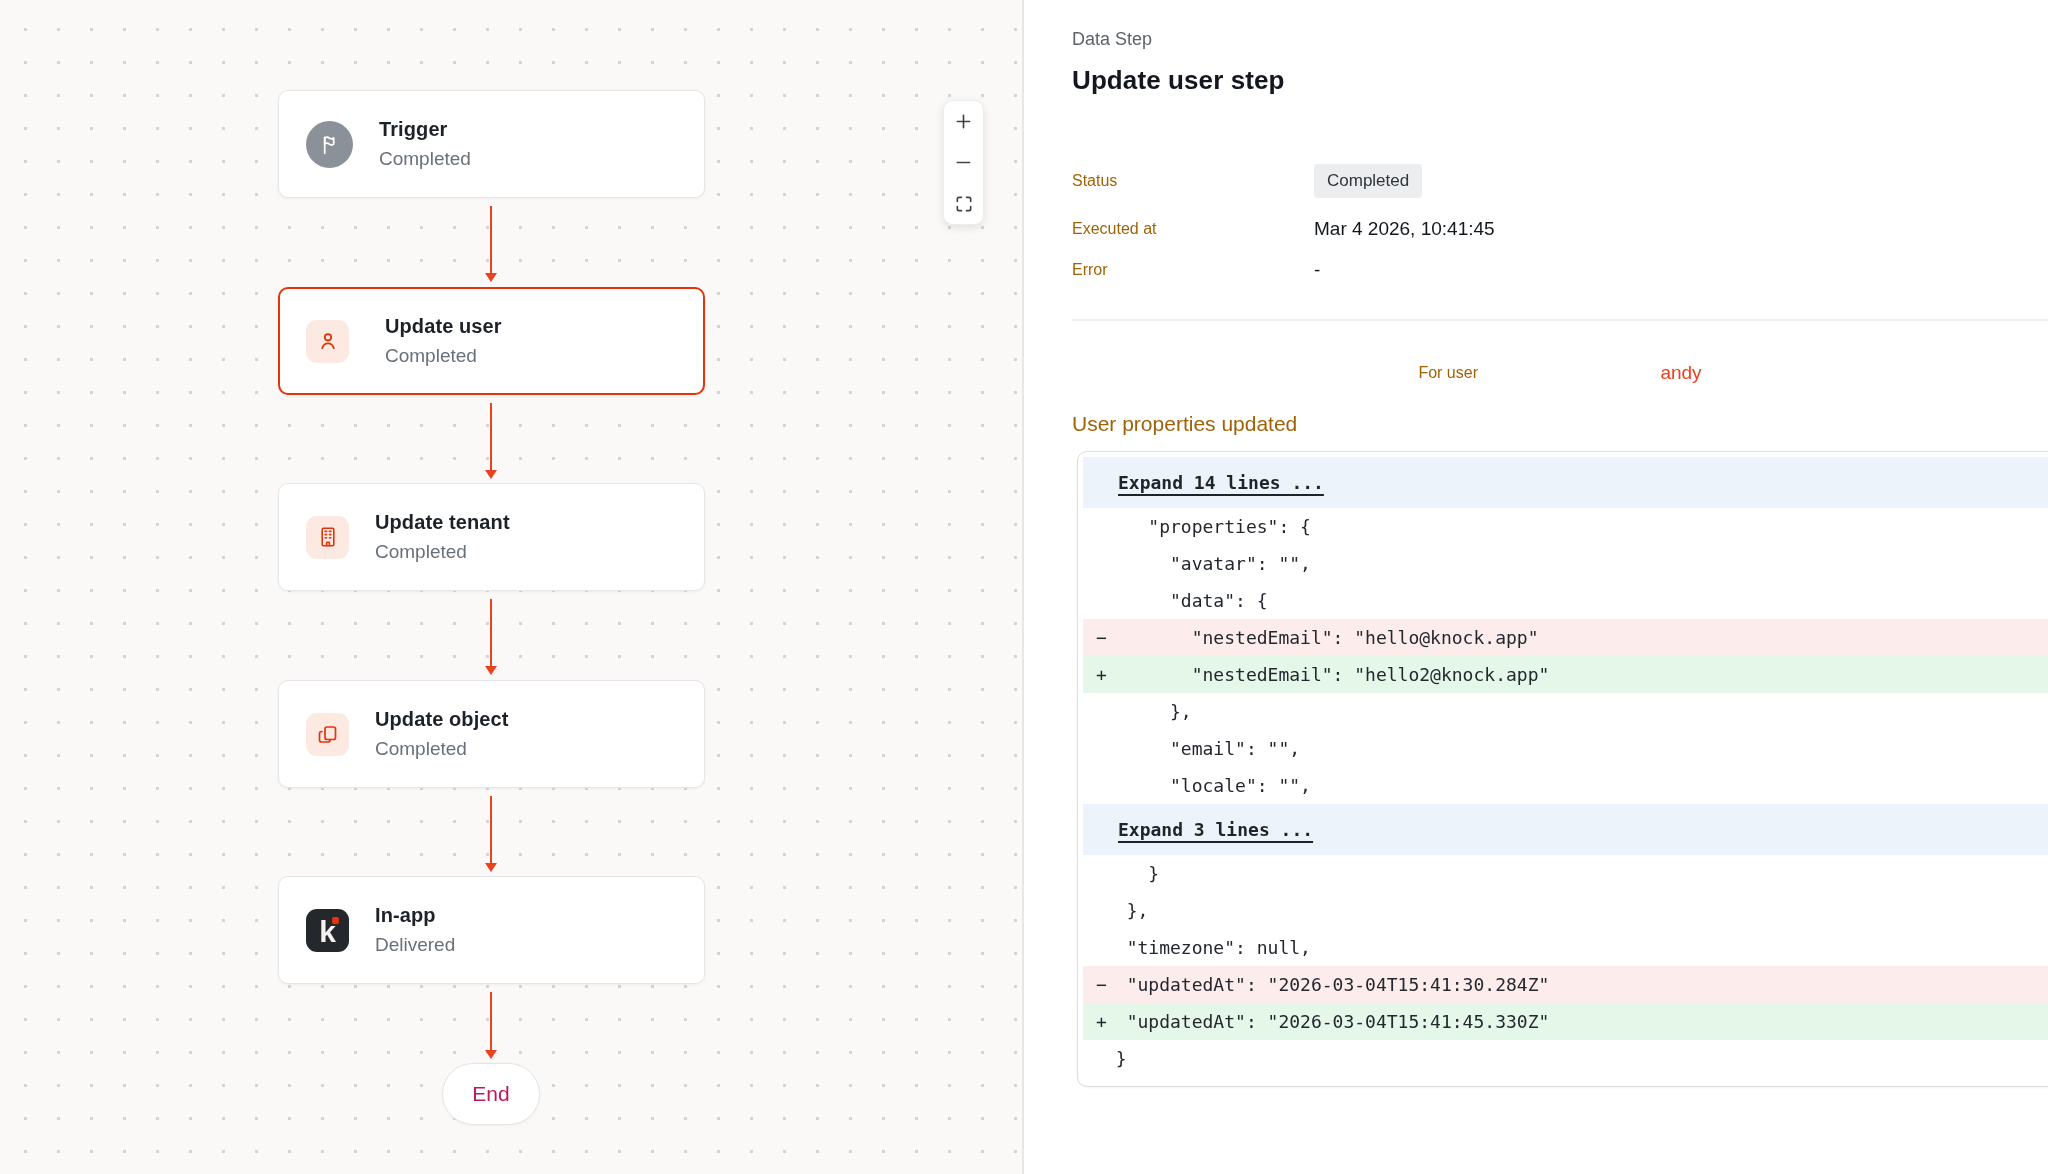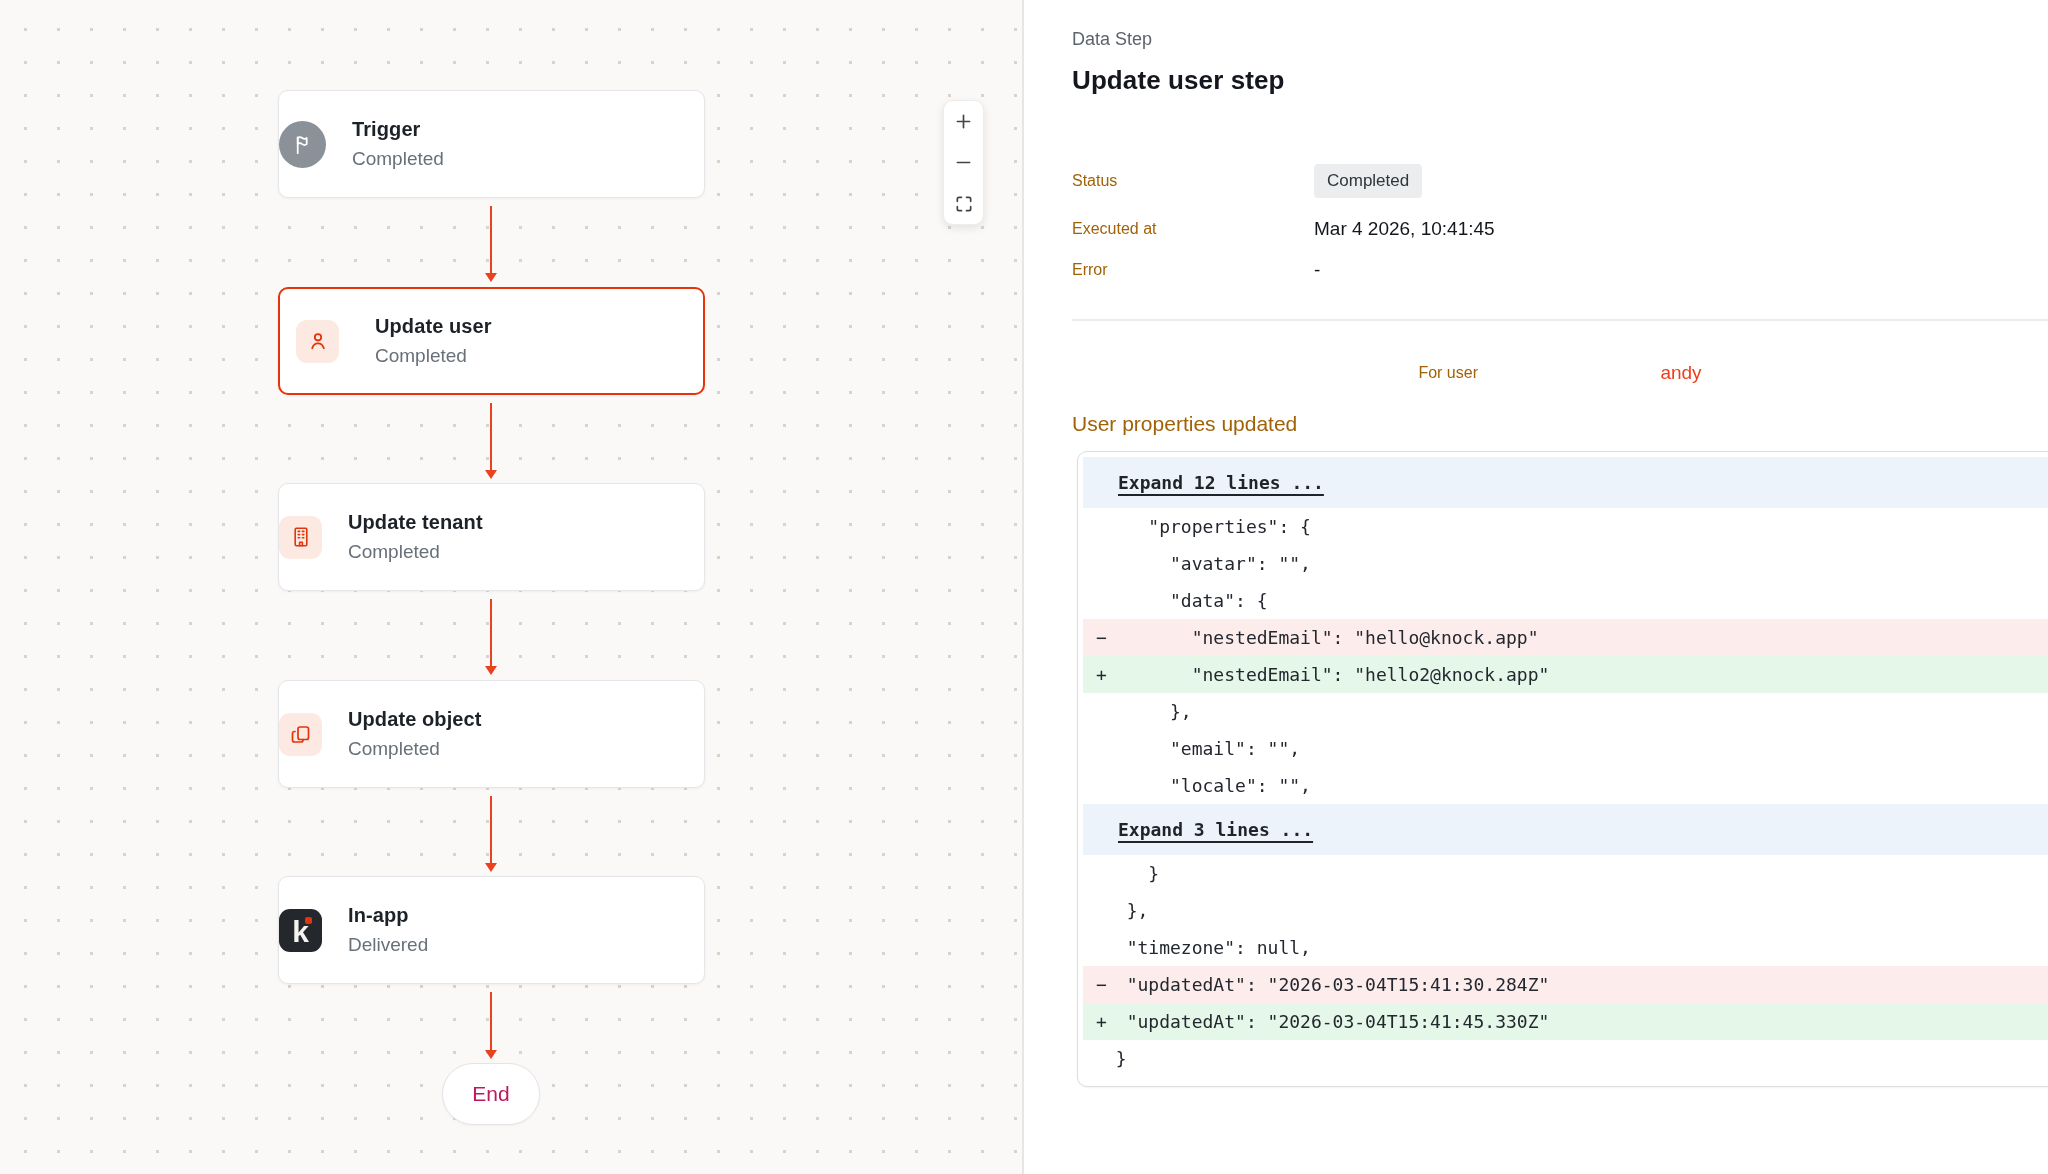--- a/index.html
+++ b/index.html
@@ -11,23 +11,23 @@
     position:relative; width:1024px; height:1174px; flex:none;
     background-color:#faf9f7;
     background-image: radial-gradient(circle, #d7d4d0 1.7px, transparent 1.8px);
     background-size: 33px 33px; background-position: 9px 13px;
     border-right:2px solid #e7e6e3;
   }
   .node {
     position:absolute; left:278px; width:427px; height:108px;
     background:#ffffff; border:1px solid #e6e6e9; border-radius:10px;
     box-shadow:0 1px 3px rgba(25,25,35,.05);
-    display:flex; align-items:center; gap:26px;
-  }
-  .node.selected { border:2px solid #e4340b; padding-left:16px;gap:36px; }
+    display:flex; align-items:center; padding-left:27px; gap:26px;
+  }
+  .node.selected { border:2px solid #e4340b; padding-left:26px;gap:36px; }
   .icon-tile {
     position:relative; width:43px; height:43px; border-radius:11px;
     background:#fce9e2; display:flex; align-items:center; justify-content:center; flex:none;
   }
   .icon-tile.gray-circle { width:47px; height:47px; border-radius:50%; background:#8b9198; }
   .icon-tile.knock { background:#24282d; }
   .k-letter { color:#f6f2ef; font-weight:700; font-size:30px; line-height:1; margin-top:3px; }
   .k-dot { position:absolute; width:7px; height:7px; border-radius:2px; background:#e4340b; top:8px; right:10px; }
   .node-text { display:flex; flex-direction:column; }
   .node-title { font-size:20px; font-weight:700; color:#1d2228; margin-bottom:7px; letter-spacing:.1px; }
@@ -235,21 +235,21 @@
 
     <div class="foruser">
       <div class="meta-label">For user</div>
       <div class="meta-value link">andy</div>
     </div>
 
     <div class="diff-title">User properties updated</div>
 
     <div class="codeblock">
       <div class="crow expand">
-          <span class="txt">Expand 12 lines ...</span>
+          <span class="txt">Expand 14 lines ...</span>
         </div>
       <div class="crow">
           <span class="gut"> </span>
           <span class="txt">    "properties": {</span>
         </div>
       <div class="crow">
           <span class="gut"> </span>
           <span class="txt">      "avatar": "",</span>
         </div>
       <div class="crow">

